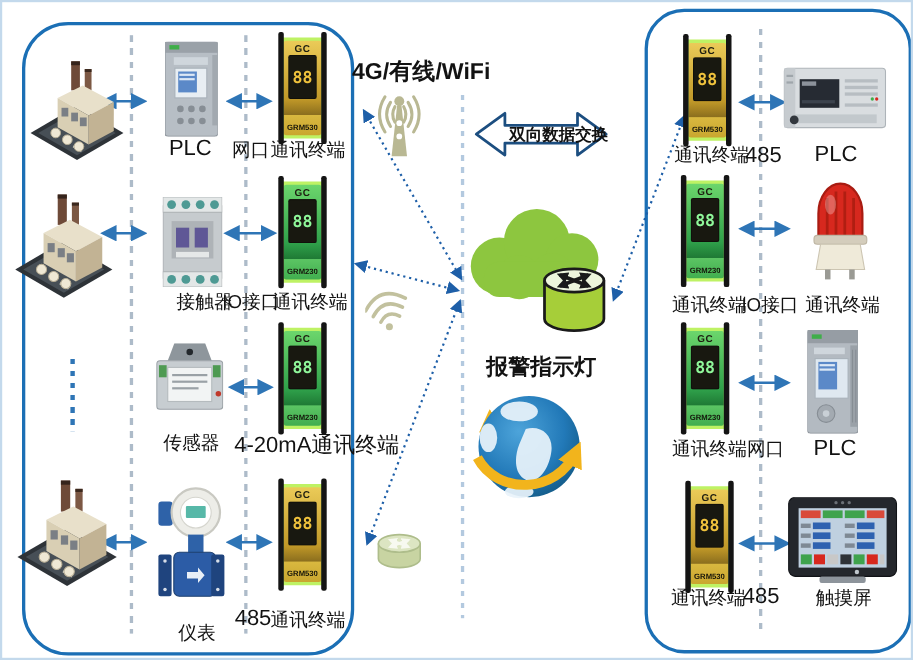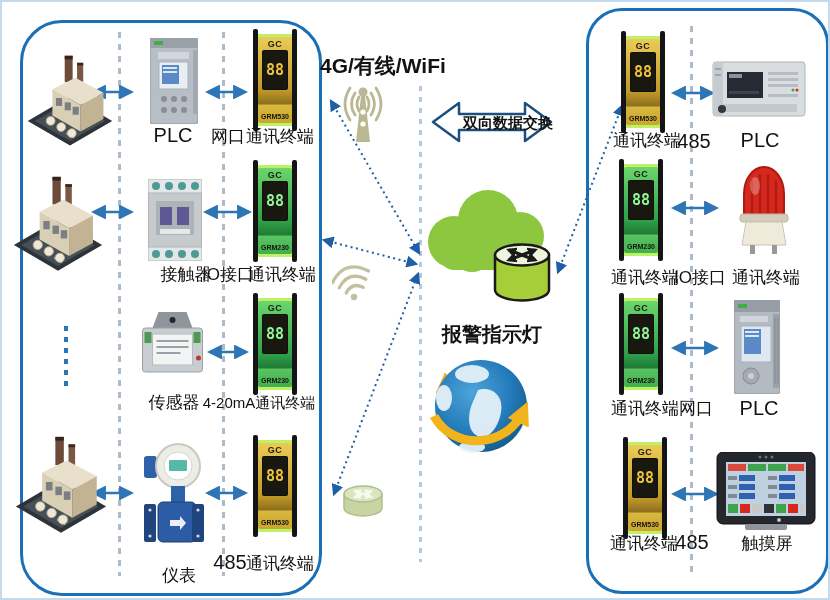--- a/index.html
+++ b/index.html
@@ -13,21 +13,21 @@
   .vdots{position:absolute;width:4px;z-index:2;
          background:repeating-linear-gradient(to bottom,#2E75B6 0 5px,transparent 5px 11px);}
   .dev{position:absolute;z-index:8;}
   .dev svg{width:100%;height:100%;display:block;}
   .lbl{position:absolute;z-index:10;font-size:17px;font-weight:500;color:#121212;
        text-align:center;white-space:nowrap;line-height:1.15;}
   .lbl.lat{font-size:20px;}
   .lbl.big{font-size:21px;font-weight:700;}
   .lbl.cloud{font-size:20px;font-weight:700;}
   .lbl.exch{font-size:15px;font-weight:700;z-index:11;}
-  .lbl.small{font-size:15px;}
+  .lbl.small{font-size:20px;padding-left:19px;}
   
   .term{position:absolute;width:42px;height:92px;background:#bef264;border-radius:1px;
         padding:3px 4px;box-sizing:border-box;z-index:8;}
   .term::before,.term::after{content:"";position:absolute;top:-5px;width:5px;height:102px;
         background:#141414;border-radius:2px;}
   .term::before{left:-1px;} .term::after{right:-1px;}
   .term-inner{height:100%;border-radius:2px;display:flex;flex-direction:column;align-items:center;}
   .term.gold .term-inner{background:linear-gradient(180deg,#EBCB58,#C09828 62%,#8C6F1E 78%,#D9B83F 79%,#C9A62F);}
   .term.green .term-inner{background:linear-gradient(180deg,#6CD66C,#2FA04A 62%,#1F7A35 78%,#5BC463 79%,#41AE4F);}
   .term-brand{font-size:9px;font-weight:700;color:#1D1D10;margin-top:2px;letter-spacing:.5px;}

